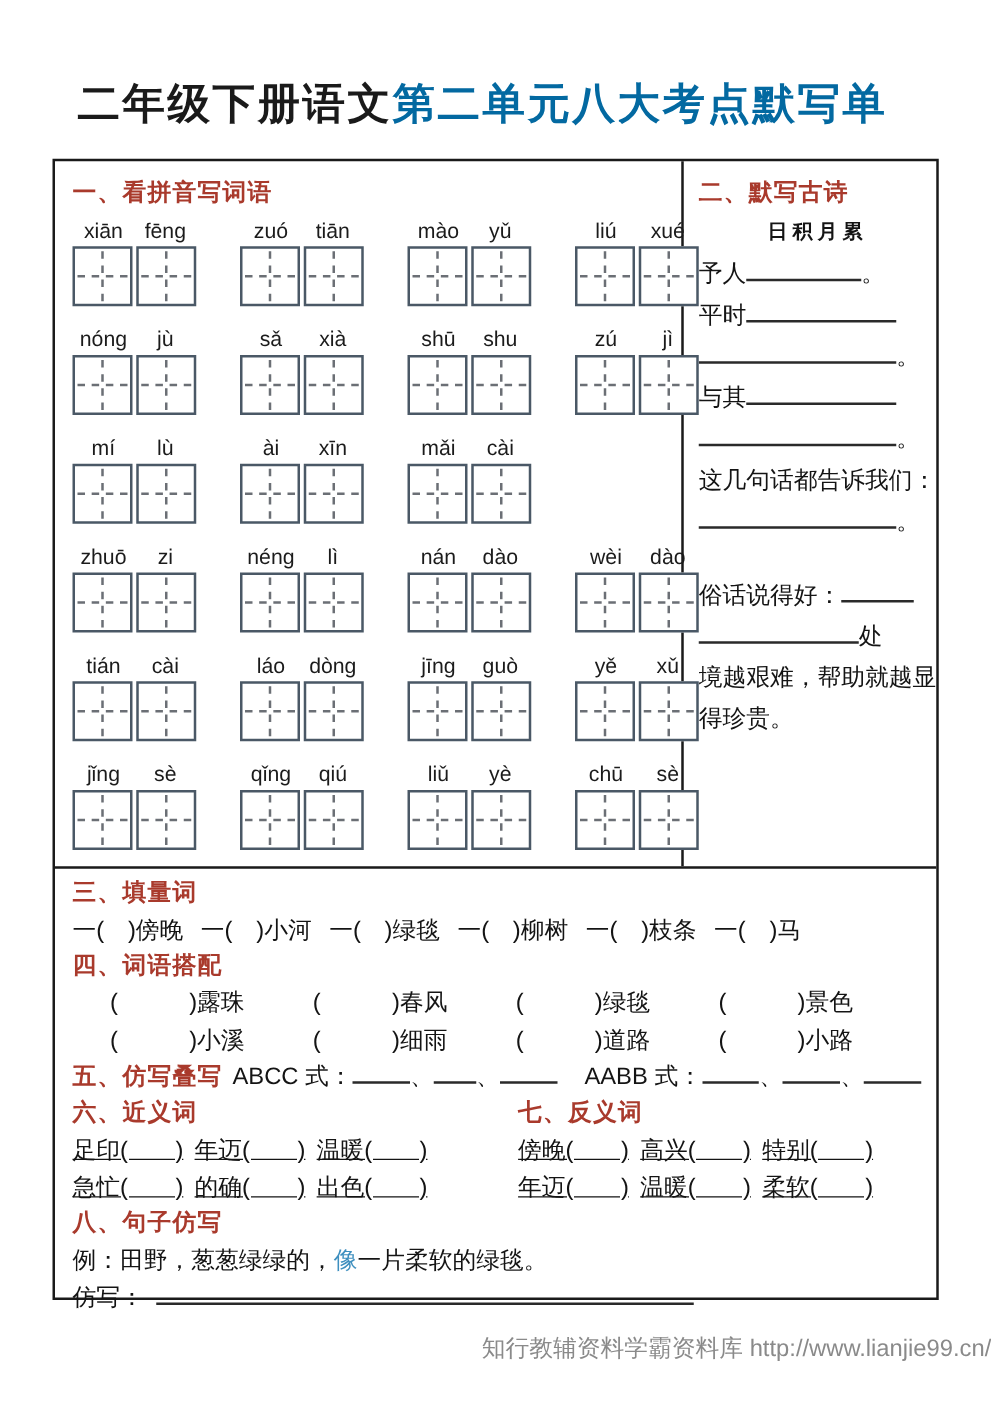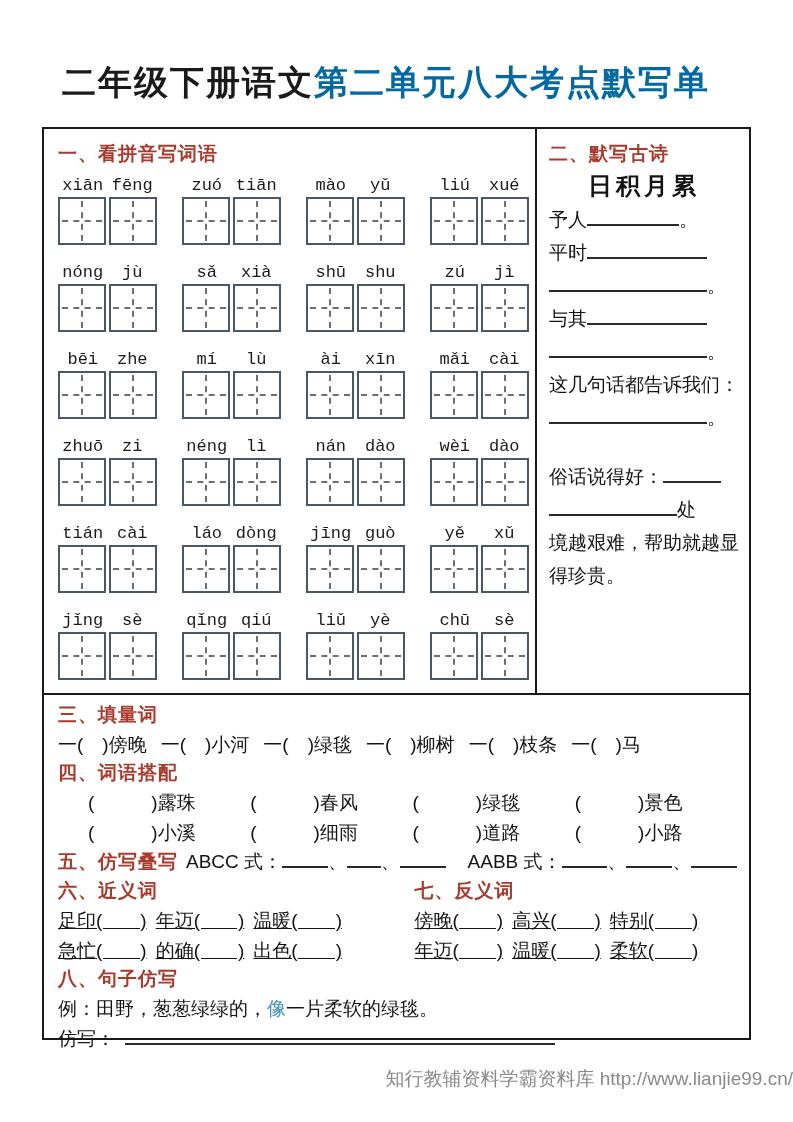--- a/index.html
+++ b/index.html
@@ -9,33 +9,33 @@
   .title { position:absolute; left:62px; top:60px; font-size:34px; font-weight:bold; letter-spacing:2px; color:#1a1a1a; white-space:nowrap; }
   .title .red { color:#0369a1; }
 
   .sheet { position:absolute; left:42px; top:127px; width:709px; height:913px; border:2px solid #1a1a1a; display:flex; flex-direction:column; background:#fff; }
   .top { display:flex; height:630px; border-bottom:2px solid #1a1a1a;justify-content:space-between; }
 
   
   .pcol { width:503px; border-right:2px solid #1a1a1a; padding:12px 0 0 14px; }
   .sec-h { color:#a93a2c; font-weight:bold; font-size:19px; letter-spacing:1px; }
   .pcol .sec-h { margin-bottom:4px; }
-  .prow { display:flex; gap:25px; margin-bottom:13px;font-family:Liberation Mono, monospace; }
+  .prow { display:flex; gap:35px; margin-bottom:13px; }
   .wg { width:99px; }
   .py { display:flex; width:99px; height:26px; font-size:17px; color:#1b1b1b; align-items:flex-end; padding-bottom:2px; }
   .py span { flex:1; text-align:center; white-space:nowrap; }
   .bxp { display:flex; gap:3px; }
   .tbox { width:48px; height:48px; border:2px solid #4a5866; position:relative; background:#fff; }
   .tbox::before { content:""; position:absolute; left:2px; right:2px; top:50%; margin-top:-1px; border-top:2px dashed #6b6f75; }
   .tbox::after { content:""; position:absolute; top:2px; bottom:2px; left:50%; margin-left:-1px; border-left:2px dashed #6b6f75; }
 
   
   .qcol { flex:1; padding:12px 10px 0 12px; font-size:19px; color:#141414;border-radius:18px; }
   .qcol .sec-h { margin-bottom:4px; }
-  .poem-sub { text-align:center; font-weight:bold; font-size:24px; letter-spacing:4px; height:32px; line-height:30px; }
+  .poem-sub { text-align:center; font-weight:bold; font-size:16px; letter-spacing:4px; height:32px; line-height:30px; }
   .pline { height:33px; line-height:33px; white-space:nowrap; }
   .gap-top { margin-top:26px; }
   .blank { display:inline-block; height:15px; border-bottom:2px solid #2a2a2a; vertical-align:baseline; }
   .bl-a { width:92px; } .bl-b { width:120px; } .bl-c { width:158px; }
   .bl-d { width:58px; } .bl-e { width:128px; }
   .bl-f { width:46px; } .bl-g { width:34px; } .bl-h { width:430px; }
 
   
   .bottom { flex:1; padding:7px 12px 0 14px; font-size:19px; color:#141414; }
   .bottom .sec-h { display:block; height:28px; line-height:26px; }
@@ -148,30 +148,20 @@
                 <span>jì</span>
               </div>
               <div class="bxp">
                 <div class="tbox"></div>
                 <div class="tbox"></div>
               </div>
             </div>
         </div>
 
         <div class="prow">
-          <div class="wg">
-              <div class="py">
-                <span>bēi</span>
-                <span>zhe</span>
-              </div>
-              <div class="bxp">
-                <div class="tbox"></div>
-                <div class="tbox"></div>
-              </div>
-            </div>
           <div class="wg">
               <div class="py">
                 <span>mí</span>
                 <span>lù</span>
               </div>
               <div class="bxp">
                 <div class="tbox"></div>
                 <div class="tbox"></div>
               </div>
             </div>

